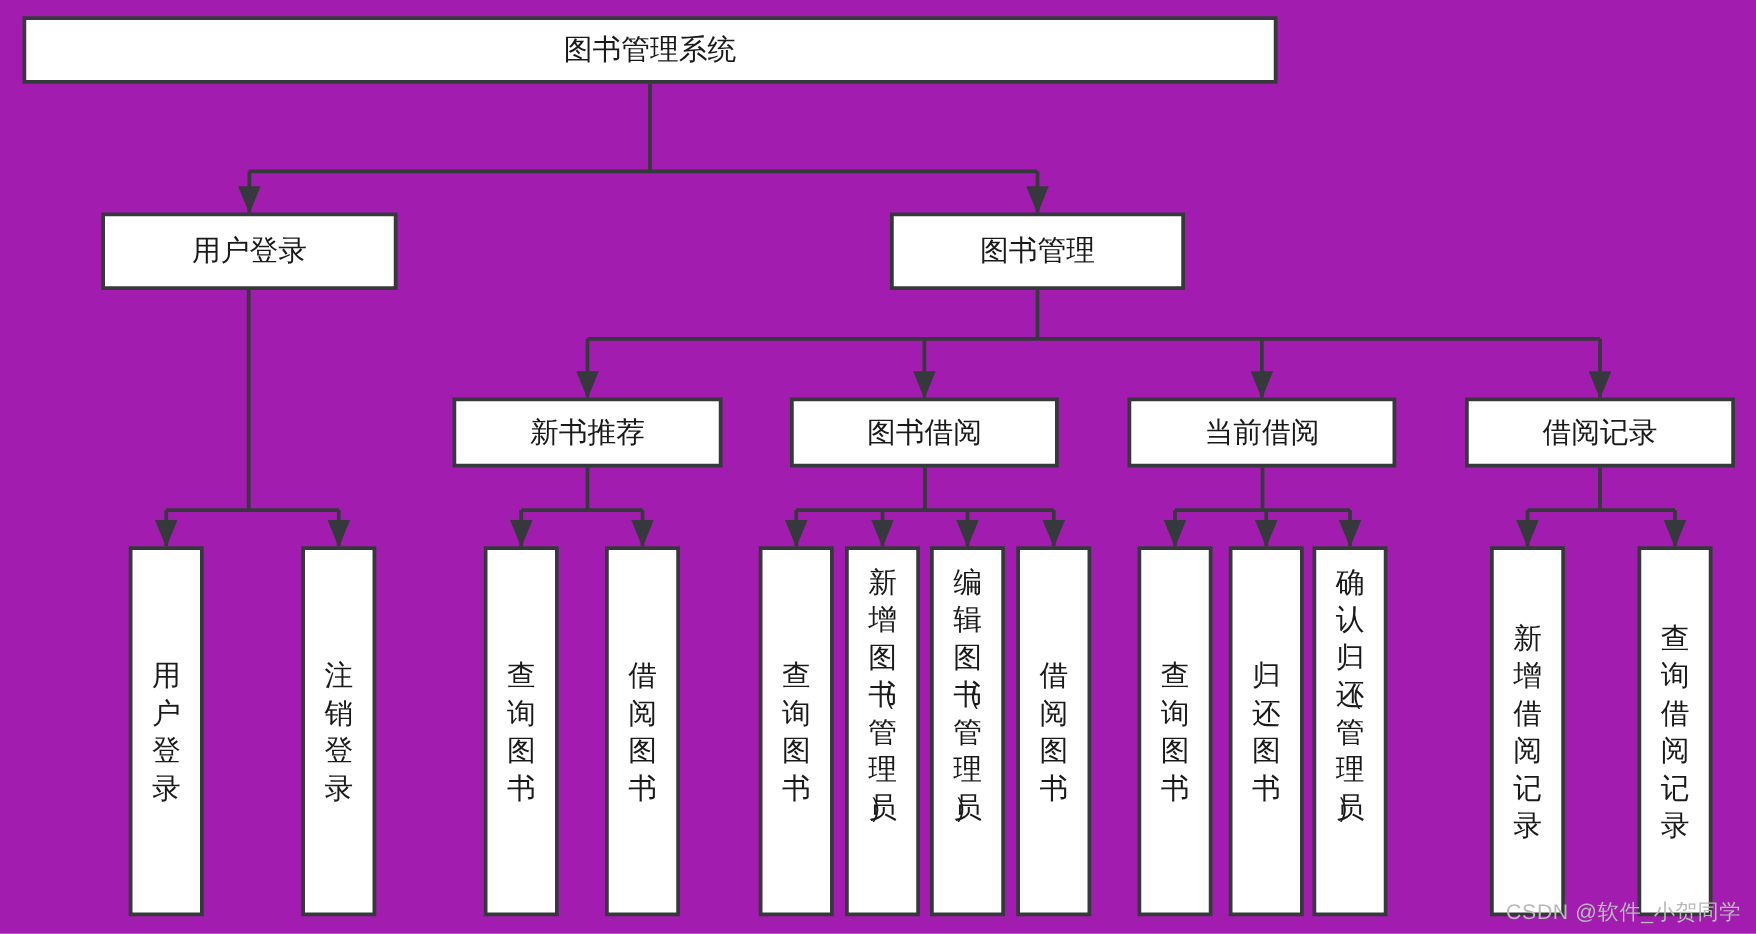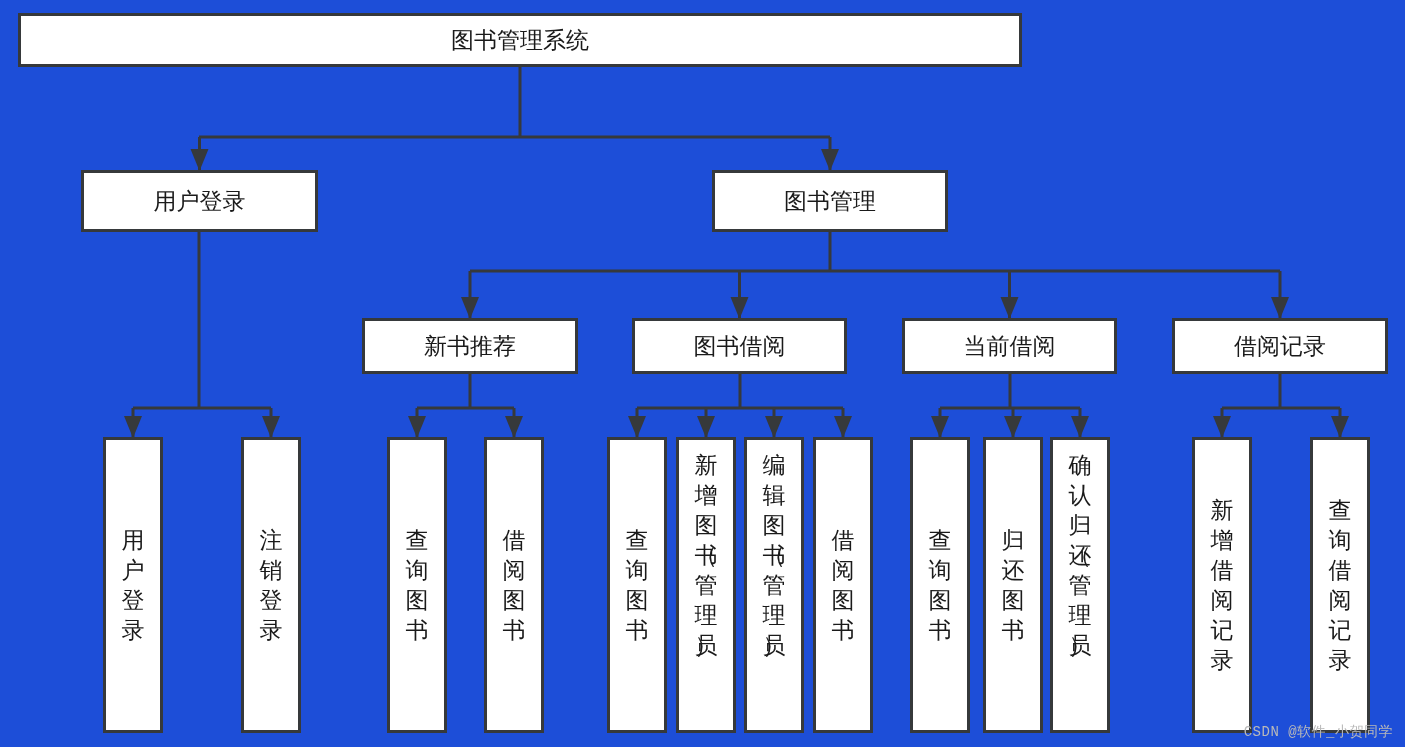--- a/index.html
+++ b/index.html
@@ -11,21 +11,21 @@
   body {
     width: 1405px;
     height: 747px;
     overflow: hidden;
     font-family: "DejaVu Sans", "Liberation Sans", sans-serif;
   }
   #diagram-root {
     position: relative;
     width: 1405px;
     height: 747px;
-    background: #1d4ed8;
+    background: #a21caf;
   }
   svg.diagram-canvas {
     position: absolute;
     top: 0;
     left: 0;
     width: 1405px;
     height: 747px;
     display: block;
   }
   .node-rect {
@@ -53,22 +53,22 @@
   .node-label-v {
     fill: #1a1a1a;
     font-family: "DejaVu Sans", "Liberation Sans", sans-serif;
     font-size: 23px;
     text-anchor: middle;
   }
   .watermark-text {
     position: absolute;
     right: 12px;
     bottom: 6px;
-    font-family: Liberation Mono, monospace;
-    font-size: 14px;
+    font-family: Liberation Sans, sans-serif;
+    font-size: 17px;
     color: #b9b9b9;
     letter-spacing: 0.5px;
     white-space: nowrap;
     user-select: none;
   }
 </style>
 </head>
 <body>
 
 <div id="diagram-root">

